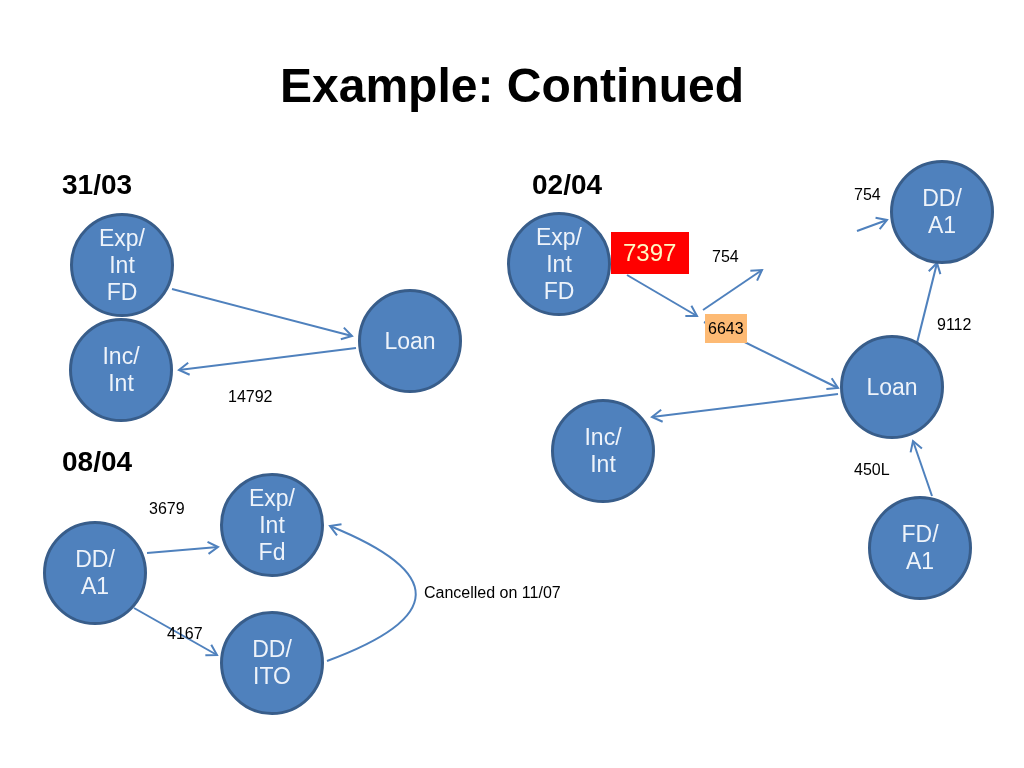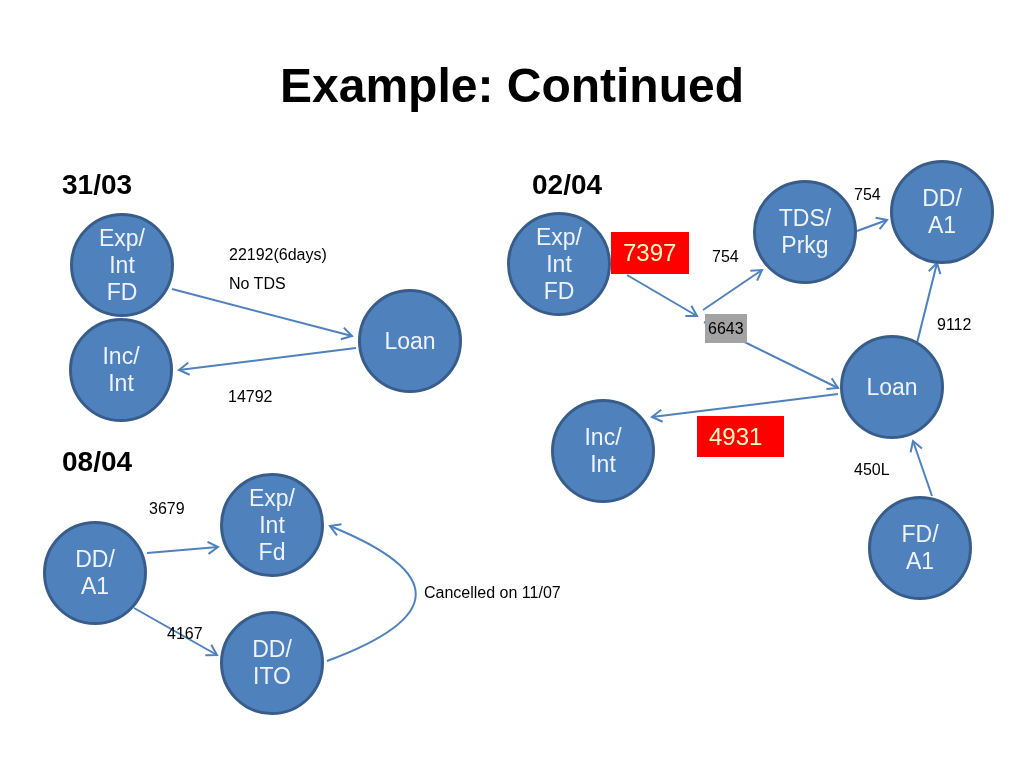--- a/index.html
+++ b/index.html
@@ -27,21 +27,21 @@
     box-sizing:border-box;
     display:flex; align-items:center; justify-content:center;
     text-align:center; white-space:pre-line;
     color:#eef3fa; font-size:23px; line-height:27px;
   }
   .edge-label {
     position:absolute;
     font-size:16px; color:#000000; line-height:29px;
     white-space:pre-line;
   }
-  .bg-white { background:#a3a3a3; padding:0 3px; }
+  .bg-white { background:#fdba74; padding:0 3px; }
   .highlight {
     position:absolute; background:#ff0000;
     display:flex; align-items:center; justify-content:flex-start;
     padding-left:12px; box-sizing:border-box;
     font-size:24px; color:#fef9c3;
   }
 </style>
 </head>
 <body>
 
@@ -78,43 +78,38 @@
   <div class="node" style="left:70px; top:213px;">Exp/
 Int
 FD</div>
   <div class="node" style="left:69px; top:318px;">Inc/
 Int</div>
   <div class="node" style="left:358px; top:289px;">Loan</div>
 
   <div class="node" style="left:507px; top:212px;">Exp/
 Int
 FD</div>
-  <div class="node" style="left:753px; top:180px;">TDS/
-Prkg</div>
   <div class="node" style="left:890px; top:160px;">DD/
 A1</div>
   <div class="node" style="left:840px; top:335px;">Loan</div>
   <div class="node" style="left:551px; top:399px;">Inc/
 Int</div>
   <div class="node" style="left:868px; top:496px;">FD/
 A1</div>
 
   <div class="node" style="left:43px; top:521px;">DD/
 A1</div>
   <div class="node" style="left:220px; top:473px;">Exp/
 Int
 Fd</div>
   <div class="node" style="left:220px; top:611px;">DD/
 ITO</div>
 
   <div class="highlight" style="left:611px; top:232px; width:78px; height:42px;">7397</div>
-  <div class="highlight" style="left:697px; top:416px; width:87px; height:41px;">4931</div>
 
-  <div class="edge-label" style="left:229px; top:240px;">22192(6days)
-No TDS</div>
   <div class="edge-label" style="left:228px; top:382px;">14792</div>
   <div class="edge-label" style="left:712px; top:242px;">754</div>
   <div class="edge-label" style="left:854px; top:180px;">754</div>
   <div class="edge-label bg-white" style="left:705px; top:314px;">6643</div>
   <div class="edge-label" style="left:937px; top:310px;">9112</div>
   <div class="edge-label" style="left:854px; top:455px;">450L</div>
   <div class="edge-label" style="left:149px; top:494px;">3679</div>
   <div class="edge-label" style="left:167px; top:619px;">4167</div>
   <div class="edge-label" style="left:424px; top:578px;">Cancelled on 11/07</div>
 

